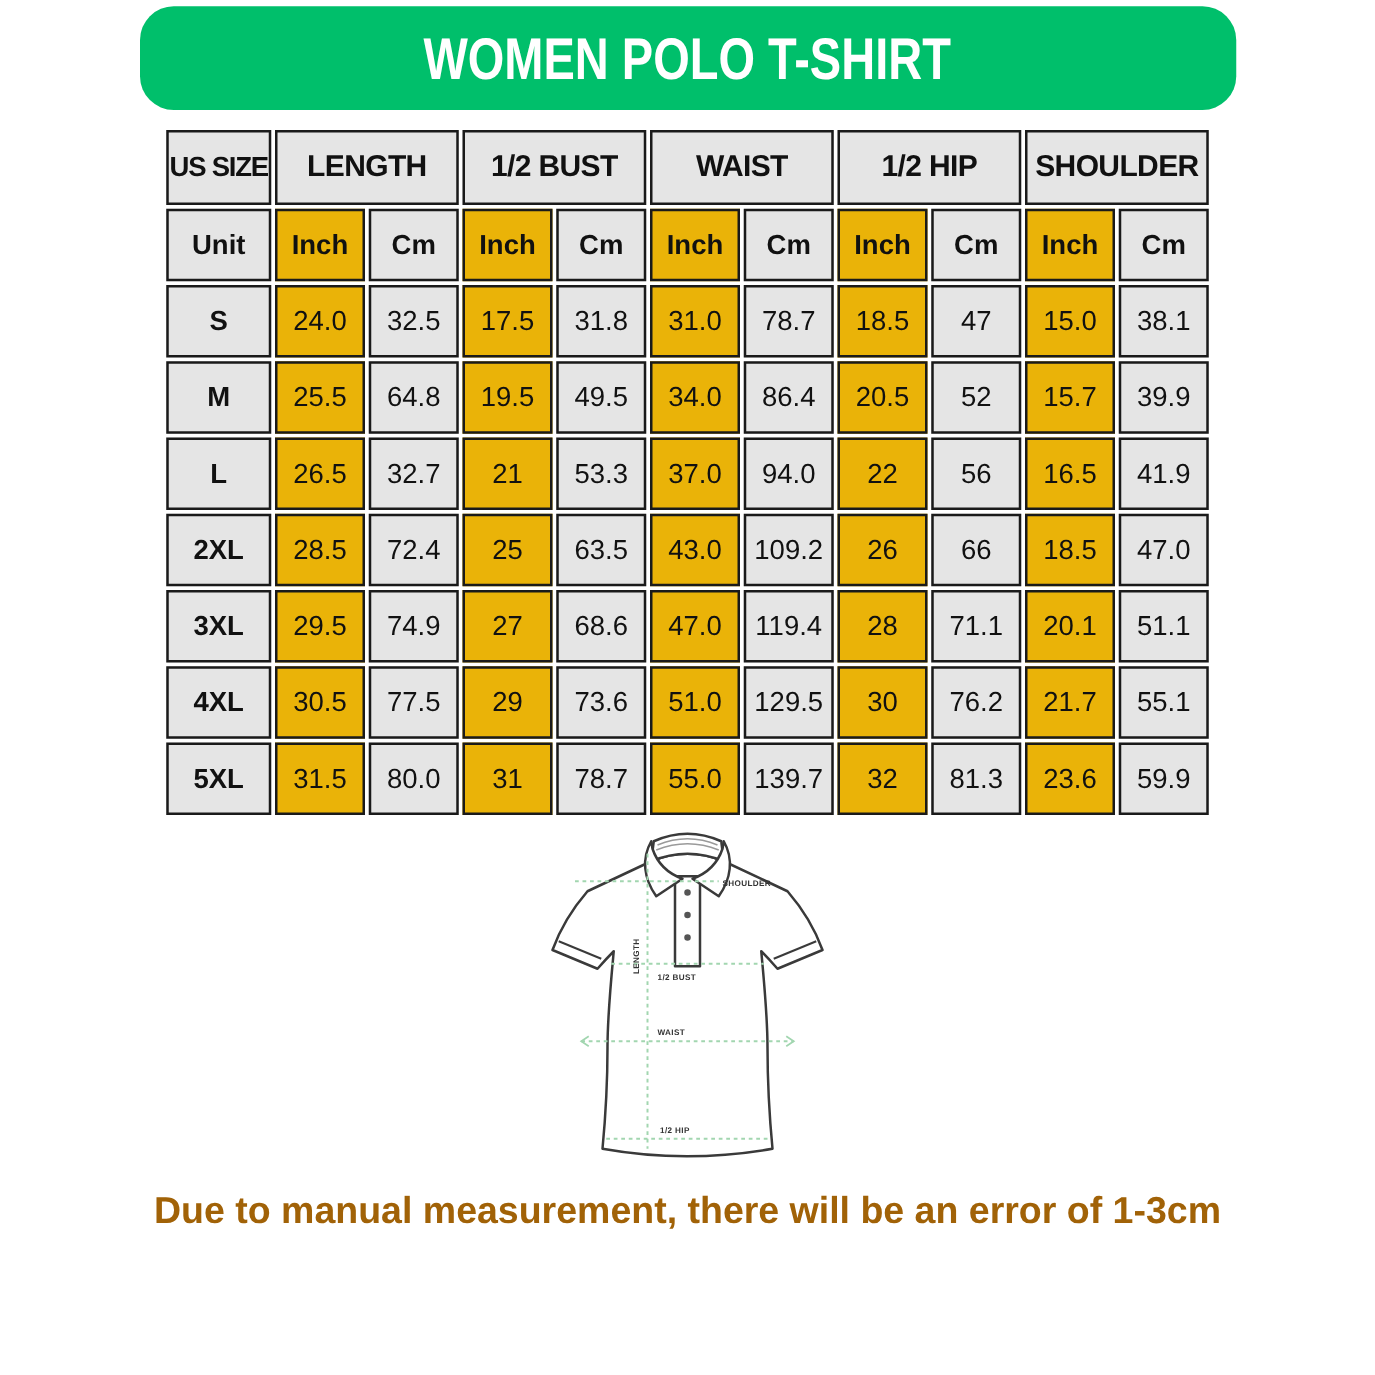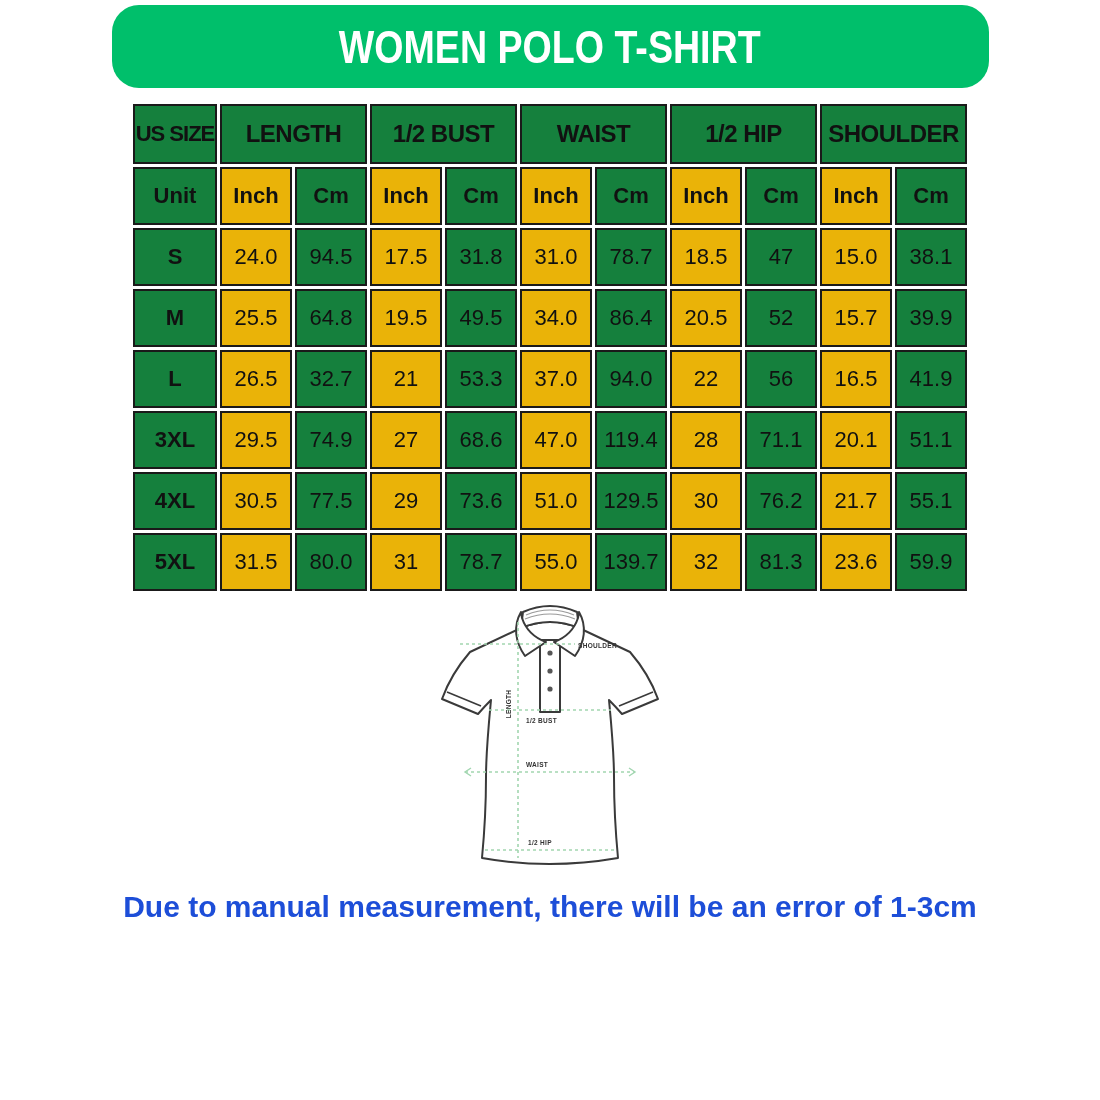--- a/index.html
+++ b/index.html
@@ -33,38 +33,38 @@
     table-layout: fixed;
   }
   table.size-table th, table.size-table td {
     border: 2px solid #1a1a1a;
     box-sizing: border-box;
     text-align: center;
     vertical-align: middle;
     padding: 0;
     overflow: hidden;
   }
-  .g { background: #15803d; }
+  .g { background: #e5e5e5; }
   .w { background: #eab308; }
   tr.group-row th { height: 60px; font-size: 24px; font-weight: 700; letter-spacing: -0.5px; }
   tr.group-row th.corner { font-size: 22px; letter-spacing: -1px; }
   tr.unit-row th { height: 58px; font-size: 22px; font-weight: 700; }
   tbody th { height: 58px; font-size: 22px; font-weight: 700; }
   tbody td { height: 58px; font-size: 22px; font-weight: 400; }
   .diagram { width: 250px; margin: -2px auto 0; }
   .shirt-outline { fill: #ffffff; stroke: #3a3a3a; stroke-width: 2; stroke-linejoin: round; }
   .shirt-line { fill: none; stroke: #3a3a3a; stroke-width: 1.6; }
   .hatch { fill: none; stroke: #9a9a9a; stroke-width: 1.2; }
   .measure { fill: none; stroke: #a2d6b0; stroke-width: 1.6; stroke-dasharray: 3 3; }
   .measure-arrow { fill: none; stroke: #a2d6b0; stroke-width: 1.4; }
   .measure-label { font-family: "Liberation Sans", sans-serif; font-size: 6.5px; font-weight: 700; fill: #333; letter-spacing: 0.3px; }
   .note {
     margin: 2px 0 0;
     text-align: center;
-    color: #1d4ed8;
+    color: #a16207;
     font-size: 30px;
     font-weight: 700;
   }
 </style>
 </head>
 <body>
 
 <header class="banner">
   <h1>WOMEN POLO T-SHIRT</h1>
 </header>
@@ -94,21 +94,21 @@
         <th class="w">Inch</th>
         <th class="g">Cm</th>
         <th class="w">Inch</th>
         <th class="g">Cm</th>
       </tr>
   </thead>
   <tbody id="size-rows">
       <tr>
         <th class="g">S</th>
         <td class="w">24.0</td>
-        <td class="g">94.5</td>
+        <td class="g">32.5</td>
         <td class="w">17.5</td>
         <td class="g">31.8</td>
         <td class="w">31.0</td>
         <td class="g">78.7</td>
         <td class="w">18.5</td>
         <td class="g">47</td>
         <td class="w">15.0</td>
         <td class="g">38.1</td>
       </tr>
       <tr>
@@ -131,20 +131,33 @@
         <td class="w">21</td>
         <td class="g">53.3</td>
         <td class="w">37.0</td>
         <td class="g">94.0</td>
         <td class="w">22</td>
         <td class="g">56</td>
         <td class="w">16.5</td>
         <td class="g">41.9</td>
       </tr>
       <tr>
+        <th class="g">2XL</th>
+        <td class="w">28.5</td>
+        <td class="g">72.4</td>
+        <td class="w">25</td>
+        <td class="g">63.5</td>
+        <td class="w">43.0</td>
+        <td class="g">109.2</td>
+        <td class="w">26</td>
+        <td class="g">66</td>
+        <td class="w">18.5</td>
+        <td class="g">47.0</td>
+      </tr>
+      <tr>
         <th class="g">3XL</th>
         <td class="w">29.5</td>
         <td class="g">74.9</td>
         <td class="w">27</td>
         <td class="g">68.6</td>
         <td class="w">47.0</td>
         <td class="g">119.4</td>
         <td class="w">28</td>
         <td class="g">71.1</td>
         <td class="w">20.1</td>

